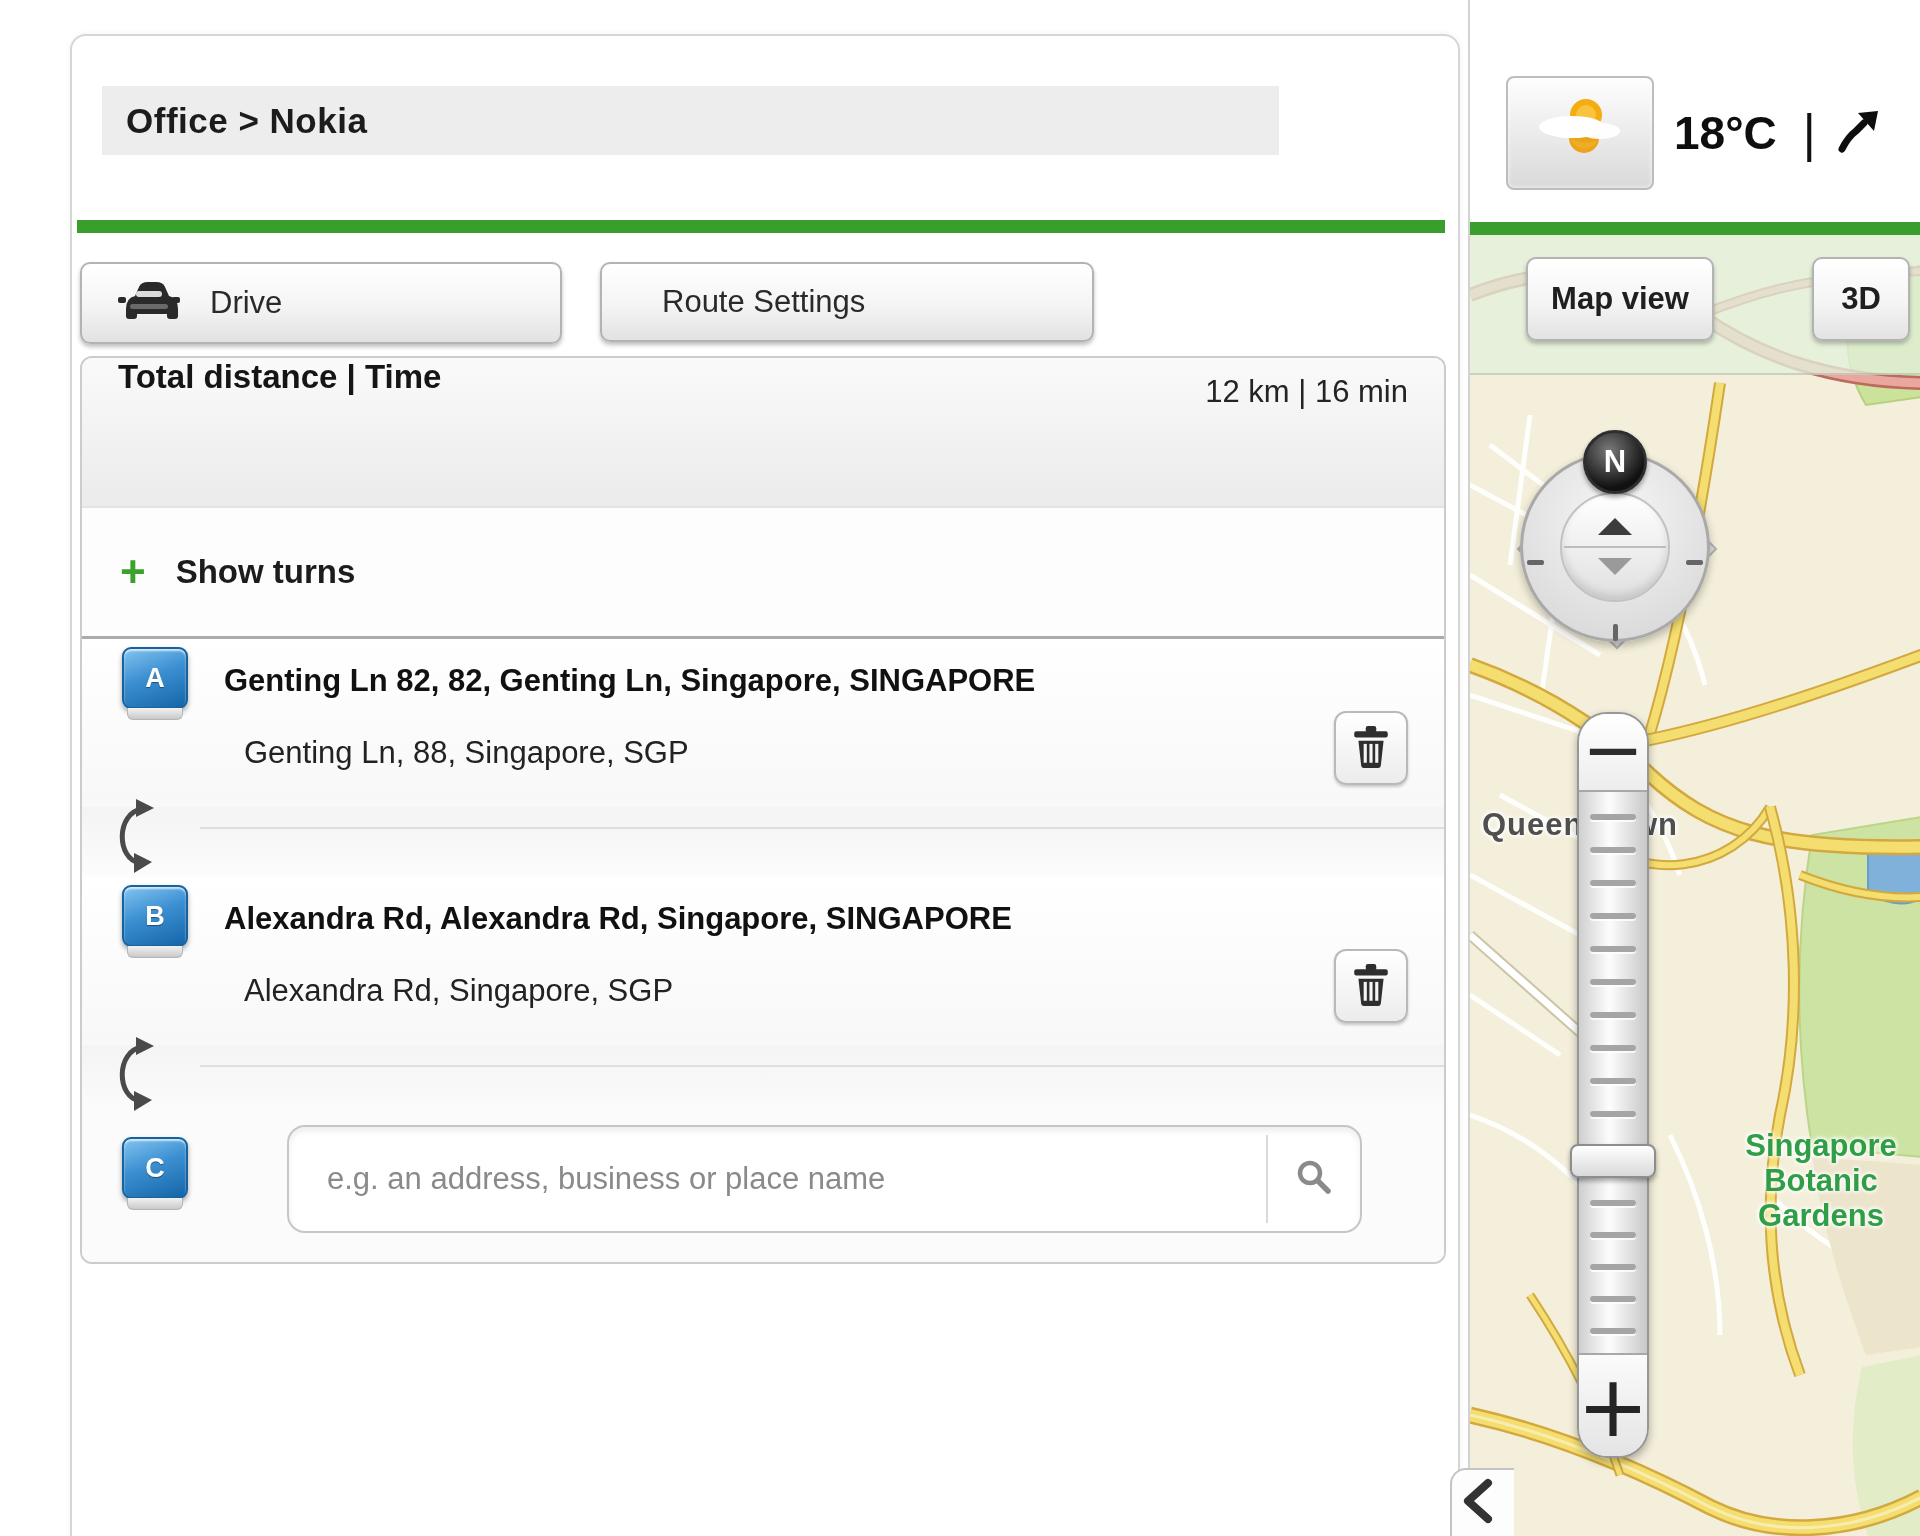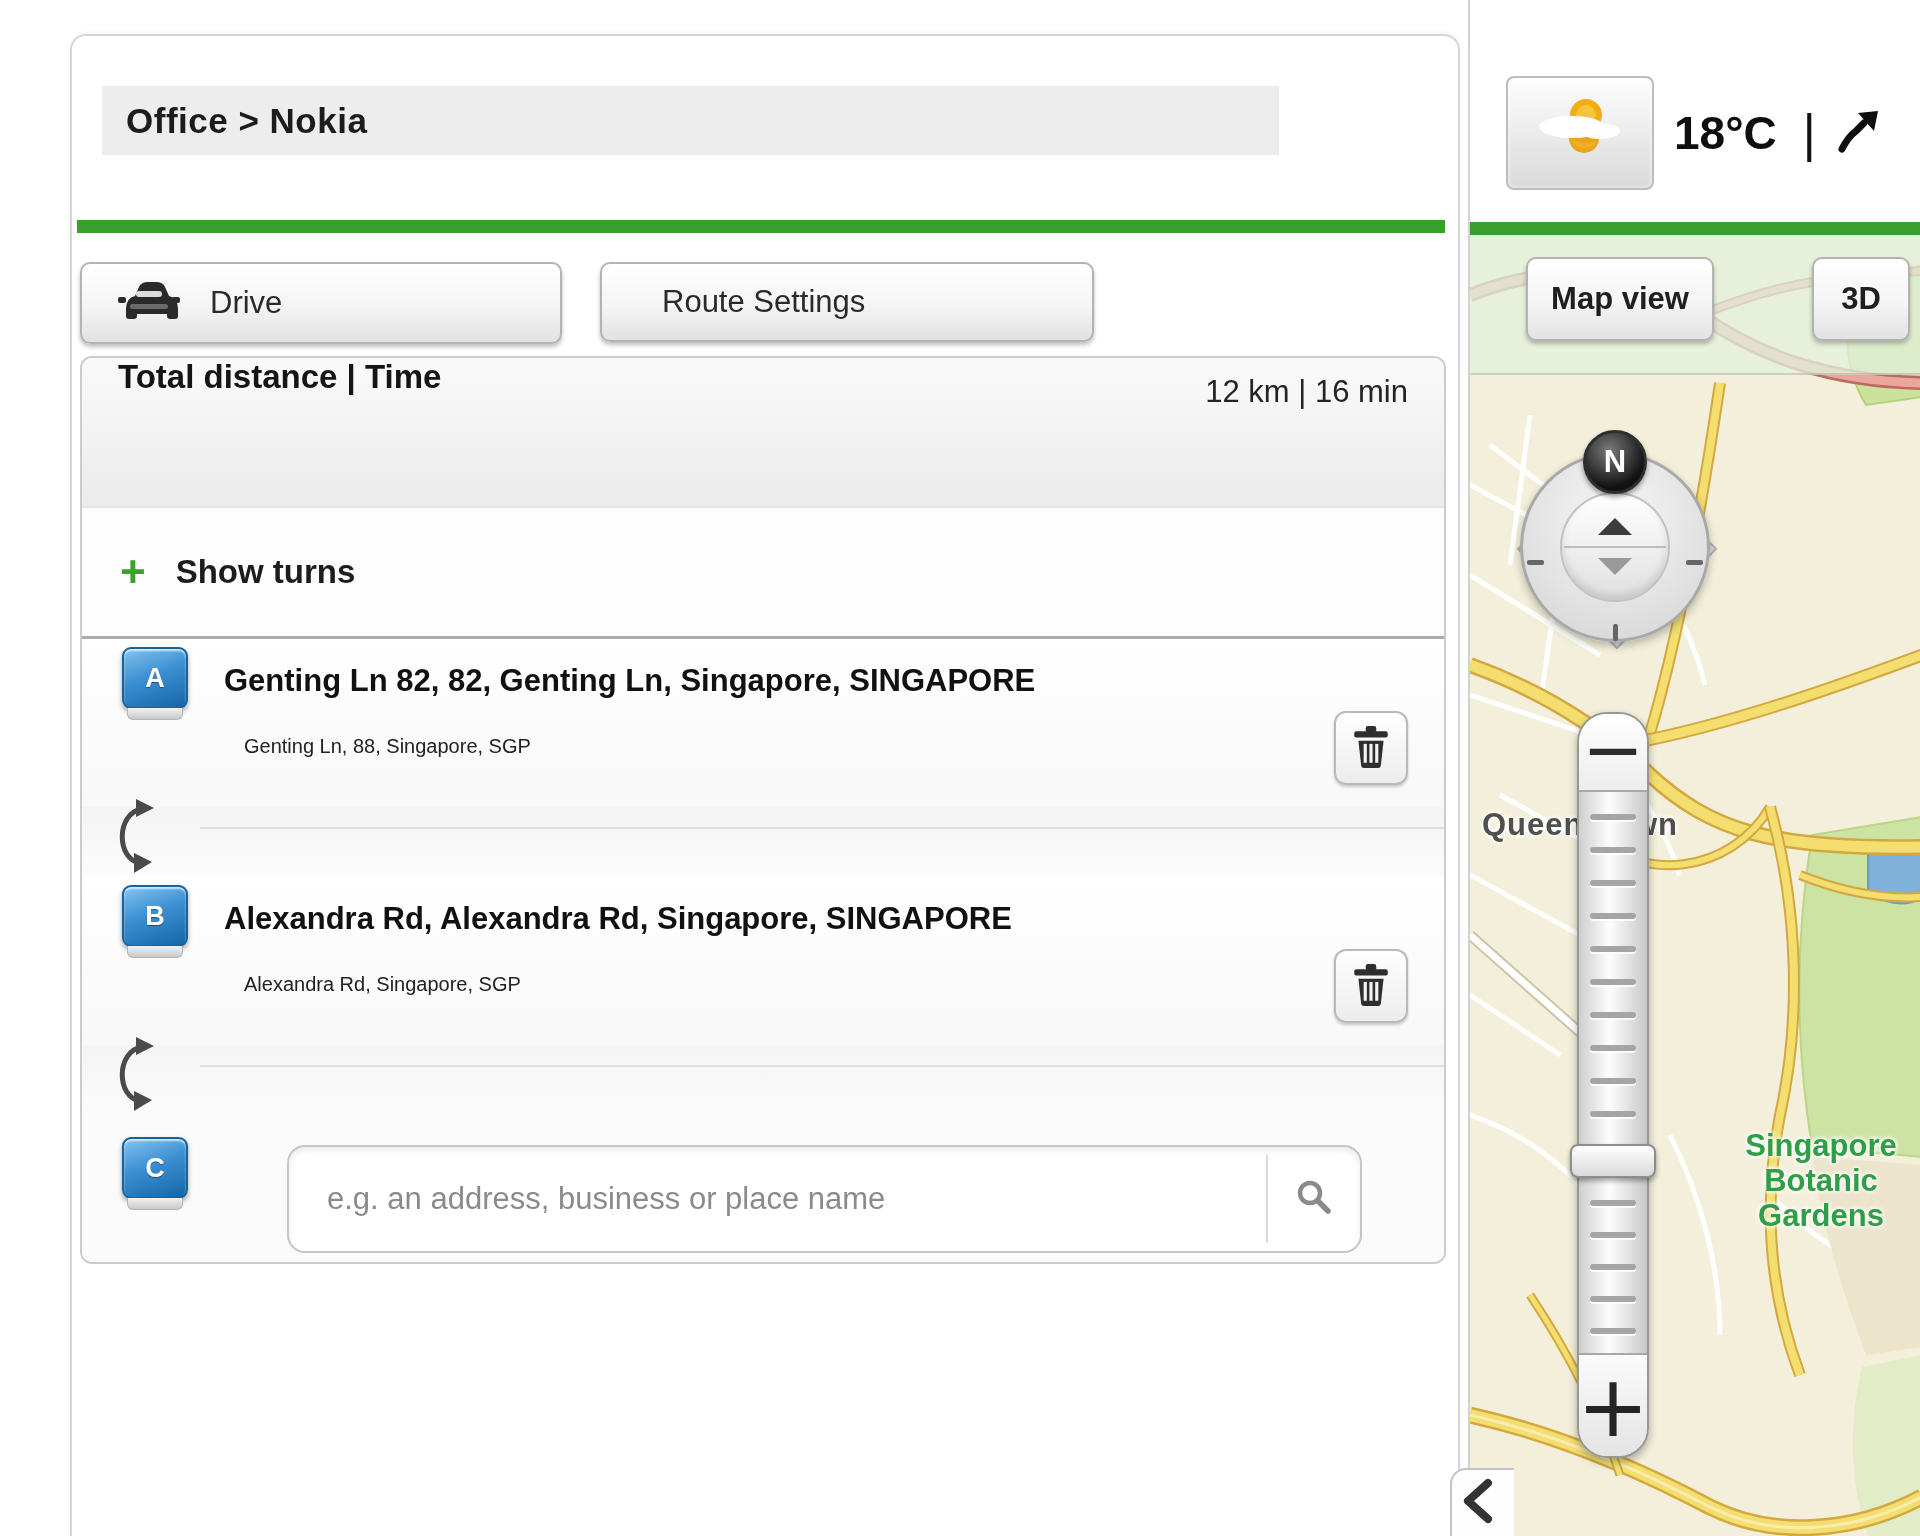--- a/index.html
+++ b/index.html
@@ -30,41 +30,41 @@
          background:linear-gradient(#fafafa,#ebebeb);border-bottom:2px solid #e3e3e3;}
   .summary-row .t{font-size:33px;font-weight:bold;color:#151515;}
   .summary-row .v{font-size:31px;color:#242424;margin-top:16px;}
   .turns-row{height:128px;display:flex;align-items:center;padding-left:38px;background:#fdfdfd;
          border-bottom:3px solid #ababab;cursor:pointer;}
   .turns-row .plus{font-size:44px;font-weight:bold;color:#3aa32a;line-height:1;}
   .turns-row .t{font-size:33px;font-weight:bold;color:#1c1c1c;margin-left:30px;}
 
   .wp{position:relative;height:168px;background:linear-gradient(#ffffff,#f8f8f8);}
   .wp .title{position:absolute;left:142px;top:24px;font-size:31px;font-weight:bold;color:#111;white-space:nowrap;}
-  .wp .sub{position:absolute;left:162px;top:96px;font-size:20px;color:#222;white-space:nowrap;}
+  .wp .sub{position:absolute;left:162px;top:96px;font-size:31px;color:#222;white-space:nowrap;}
   .badge{position:absolute;left:40px;top:8px;width:62px;height:58px;border-radius:9px;
          background:linear-gradient(160deg,#83c4f0 0%,#3c90d2 45%,#1465a8 100%);
          border:2px solid #1763a0;box-shadow:0 3px 5px rgba(0,0,0,.35), inset 0 2px 2px rgba(255,255,255,.7);
          display:flex;align-items:center;justify-content:center;}
   .badge span{color:#fff;font-weight:bold;font-size:27px;text-shadow:0 1px 1px rgba(0,0,0,.4);}
   .badge::after{content:"";position:absolute;left:3px;right:3px;bottom:-13px;height:11px;
          background:linear-gradient(#f2f2f2,#c9c9c9);border:1px solid #b5b5b5;border-top:none;
          border-radius:0 0 6px 6px;}
   .trash-btn{position:absolute;right:36px;top:72px;width:74px;height:74px;box-sizing:border-box;
          border:2px solid #b9b9b9;border-radius:12px;background:linear-gradient(#ffffff,#ececec);
          box-shadow:0 2px 3px rgba(0,0,0,.2);display:flex;align-items:center;justify-content:center;cursor:pointer;}
   .swap-row{position:relative;height:70px;background:linear-gradient(#f4f4f4,#fcfcfc);}
   .swap-row .line{position:absolute;left:118px;right:0;top:20px;height:2px;background:#dedede;}
   .swap-ic{position:absolute;left:20px;top:-14px;width:60px;height:86px;cursor:pointer;}
 
   .row-c{position:relative;height:147px;background:#fbfbfb;}
   .row-c .badge{top:22px;}
   .search-wrap{position:absolute;left:205px;top:10px;width:1075px;height:108px;box-sizing:border-box;
          border:2px solid #c6c6c6;border-radius:18px;background:#fff;
-         box-shadow:inset 0 4px 6px rgba(0,0,0,.07);margin-top:20px;}
+         box-shadow:inset 0 4px 6px rgba(0,0,0,.07);}
   .search-wrap input{position:absolute;left:0;top:0;width:960px;height:104px;border:none;outline:none;
          background:transparent;font-family:"Liberation Sans",sans-serif;font-size:31px;color:#111;
          padding:0 0 0 38px;box-sizing:border-box;}
   .search-wrap input::placeholder{color:#8a8a8a;opacity:1;}
   .mag-zone{position:absolute;right:0;top:8px;bottom:8px;width:92px;border-left:2px solid #dadada;
          display:flex;align-items:center;justify-content:center;cursor:pointer;}
 
   
   .map-panel{position:absolute;left:1468px;top:0;width:452px;height:1536px;background:#fff;
          border-left:2px solid #d2d2d2;box-sizing:border-box;}

